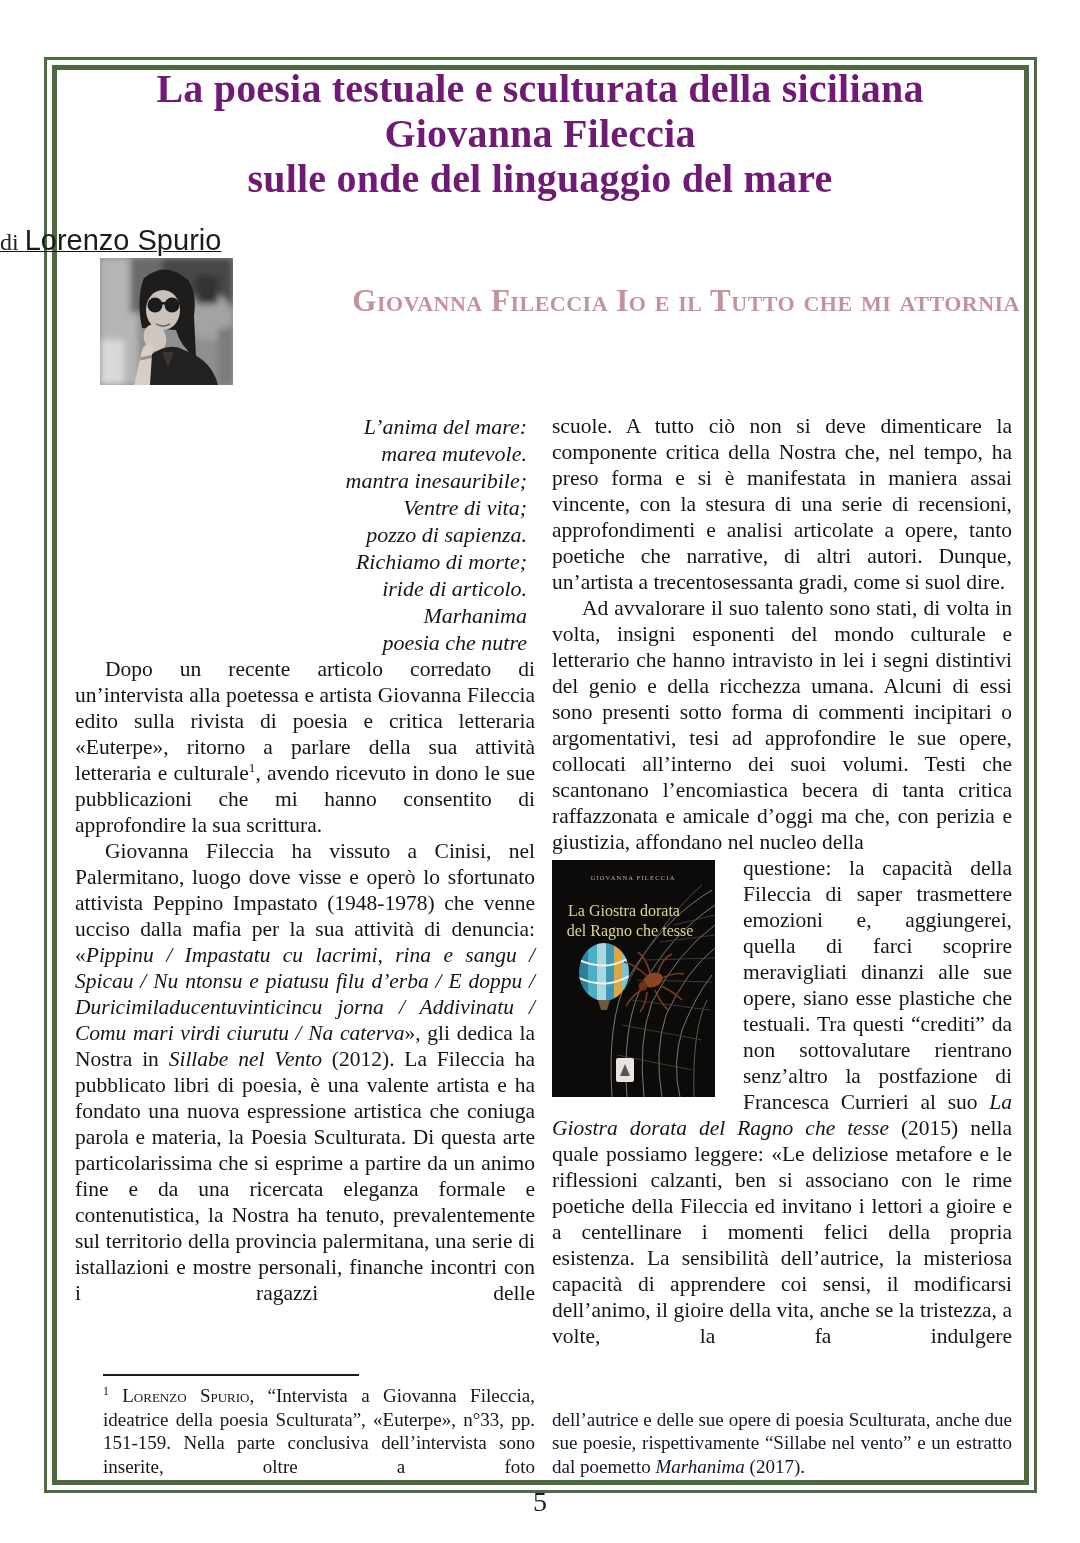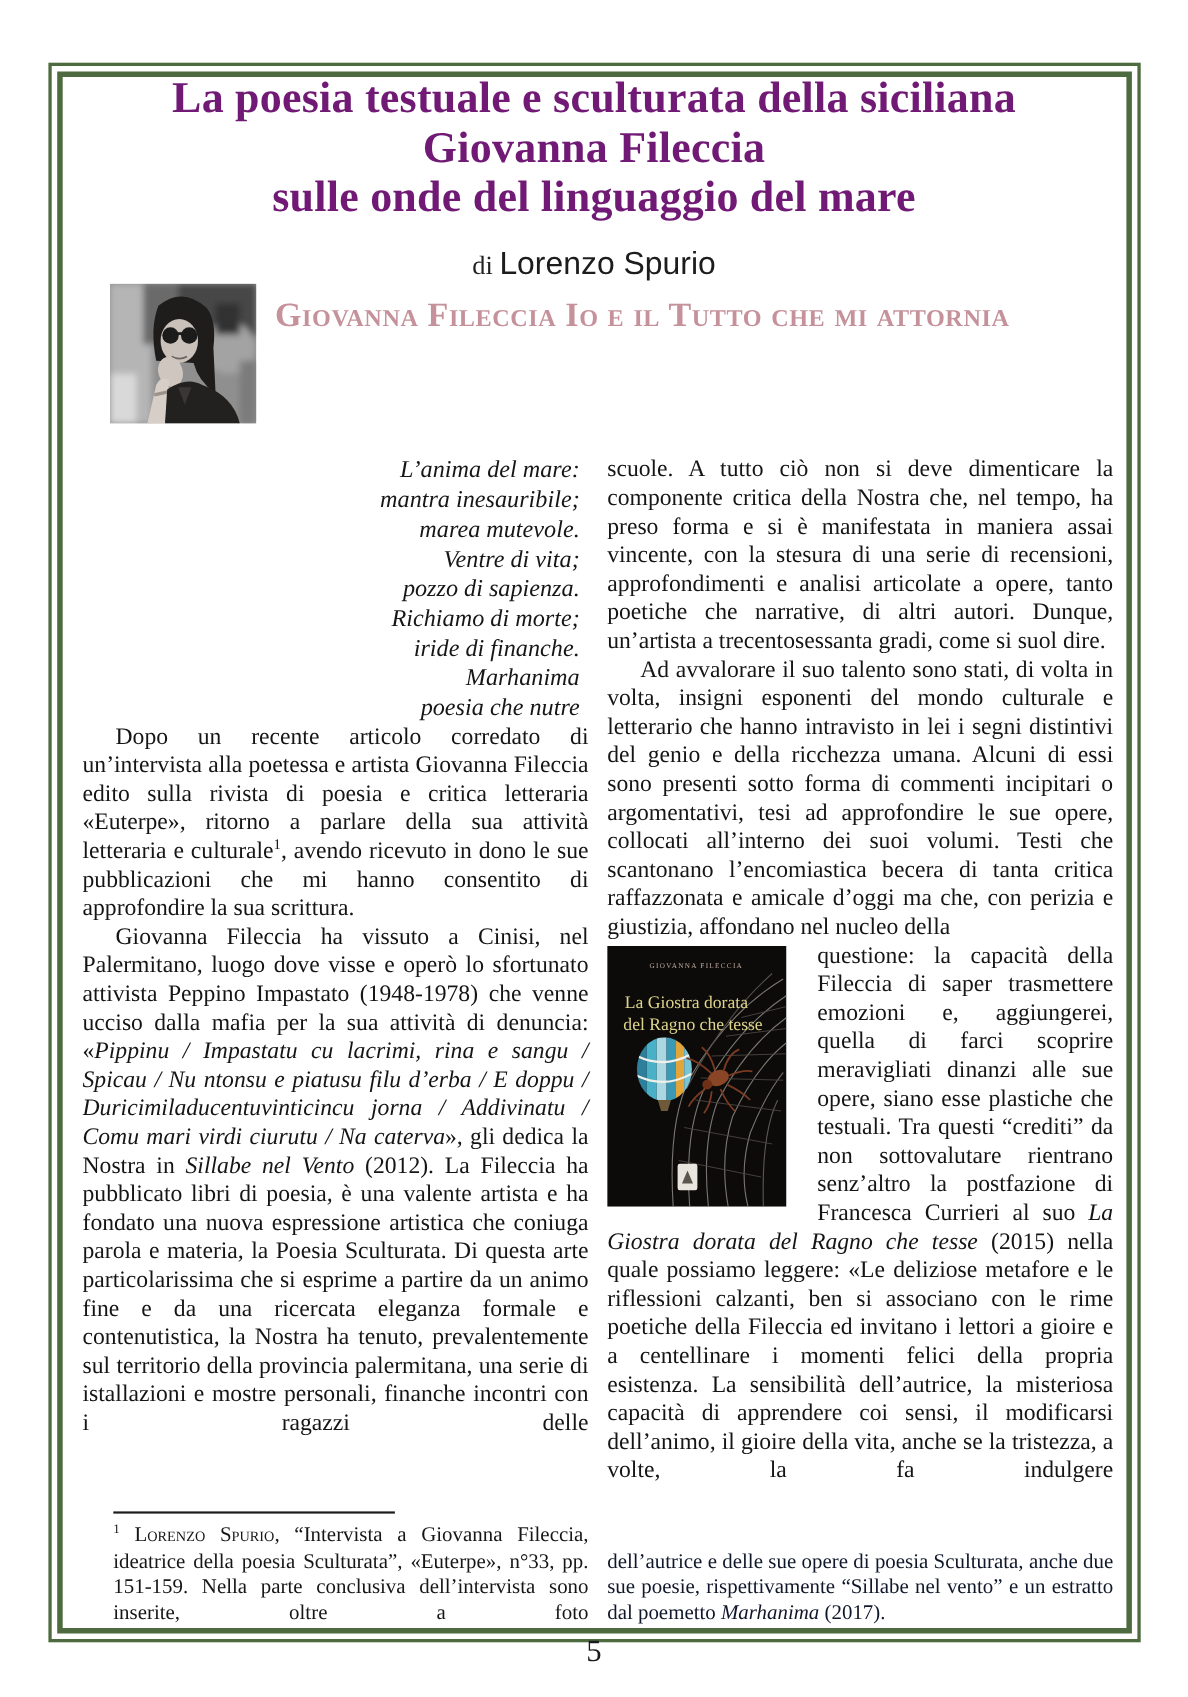--- a/index.html
+++ b/index.html
@@ -9,27 +9,27 @@
   }
   
   .frame-outer{position:absolute;left:44px;top:57px;right:43px;bottom:50px;
     border:3px solid #4e6b3f;}
   .frame-inner{position:absolute;left:52px;top:65px;right:51px;bottom:58px;
     border:5px solid #4e6b3f;}
   
   .title-block{position:absolute;top:66px;left:90px;right:90px;text-align:center;
     font-weight:bold;font-size:40px;line-height:45px;color:#701a75;letter-spacing:0.2px;}
   
-  .byline{position:absolute;top:224px;left:0;right:0;text-align:center;}
+  .byline{position:absolute;top:224px;left:0;right:0;text-align:left;text-decoration:underline;}
   .byline-di{font-size:24px;color:#222;}
   .byline-author{font-size:29px;font-family:"Liberation Sans", sans-serif;color:#1c1c1c;}
   
   .photo{position:absolute;left:100px;top:258px;width:133px;height:127px;}
   .photo svg{display:block;width:100%;height:100%;}
-  .banner-text{position:absolute;left:250px;top:269px;right:60px;}
+  .banner-text{position:absolute;left:250px;top:284px;right:60px;text-align:right;}
   .banner-title{font-variant:small-caps;font-weight:bold;font-size:31px;line-height:34px;
     color:#c5929b;letter-spacing:0.5px;}
   .banner-subtitle{font-variant:small-caps;font-weight:bold;font-size:19px;line-height:22px;
     color:#77808a;letter-spacing:0.6px;margin-top:8px;}
   
   .columns{position:absolute;left:75px;top:413px;width:938px;height:1065px;
     display:flex;gap:17px;overflow:hidden;}
   .col{width:460px;display:flex;flex-direction:column;}
   .body-text{font-size:21.5px;line-height:26px;text-align:justify;color:#151515;}
   .poem{font-style:italic;text-align:right;font-size:22px;line-height:27px;
@@ -104,26 +104,26 @@
 
 <div class="banner-text">
   <div class="banner-title">Giovanna Fileccia Io e il Tutto che mi attornia</div>
 </div>
 
 <div class="columns">
 
   <div class="col">
     <div class="poem">
       <div>L’anima del mare:</div>
+      <div>marea mutevole.</div>
       <div>mantra inesauribile;</div>
-      <div>marea mutevole.</div>
       <div>Ventre di vita;</div>
       <div>pozzo di sapienza.</div>
       <div>Richiamo di morte;</div>
-      <div>iride di finanche.</div>
+      <div>iride di articolo.</div>
       <div>Marhanima</div>
       <div>poesia che nutre</div>
     </div>
     <p class="body-text para first-space"><span>Dopo un recente articolo corredato di un’intervista alla poetessa e artista Giovanna Fileccia edito sulla rivista di poesia e critica letteraria «Euterpe», ritorno a parlare della sua attività letteraria e culturale</span><sup>1</sup><span>, avendo ricevuto in dono le sue pubblicazioni che mi hanno consentito di approfondire la sua scrittura.</span></p>
     <p class="body-text para flow-continues"><span>Giovanna Fileccia ha vissuto a Cinisi, nel Palermitano, luogo dove visse e operò lo sfortunato attivista Peppino Impastato (1948-1978) che venne ucciso dalla mafia per la sua attività di denuncia: «</span><span class="italic">Pippinu / Impastatu cu lacrimi, rina e sangu / Spicau / Nu ntonsu e piatusu filu d’erba / E doppu / Duricimiladucentuvinticincu jorna / Addivinatu / Comu mari virdi ciurutu / Na caterva</span><span>», gli dedica la Nostra in </span><span class="italic">Sillabe nel Vento</span><span> (2012). La Fileccia ha pubblicato libri di poesia, è una valente artista e ha fondato una nuova espressione artistica che coniuga parola e materia, la Poesia Sculturata. Di questa arte particolarissima che si esprime a partire da un animo fine e da una ricercata eleganza formale e contenutistica, la Nostra ha tenuto, prevalentemente sul territorio della provincia palermitana, una serie di istallazioni e mostre personali, finanche incontri con i ragazzi delle</span></p>
     <div class="footnote-left">
       <div class="fn-rule"></div>
       <div class="fn-text flow-continues"><sup>1</sup> <span class="fn-smallcaps">Lorenzo Spurio</span><span>, “Intervista a Giovanna Fileccia, ideatrice della poesia Sculturata”, «Euterpe», n°33, pp. 151-159. Nella parte conclusiva dell’intervista sono inserite, oltre a foto</span></div>
     </div>
   </div>

